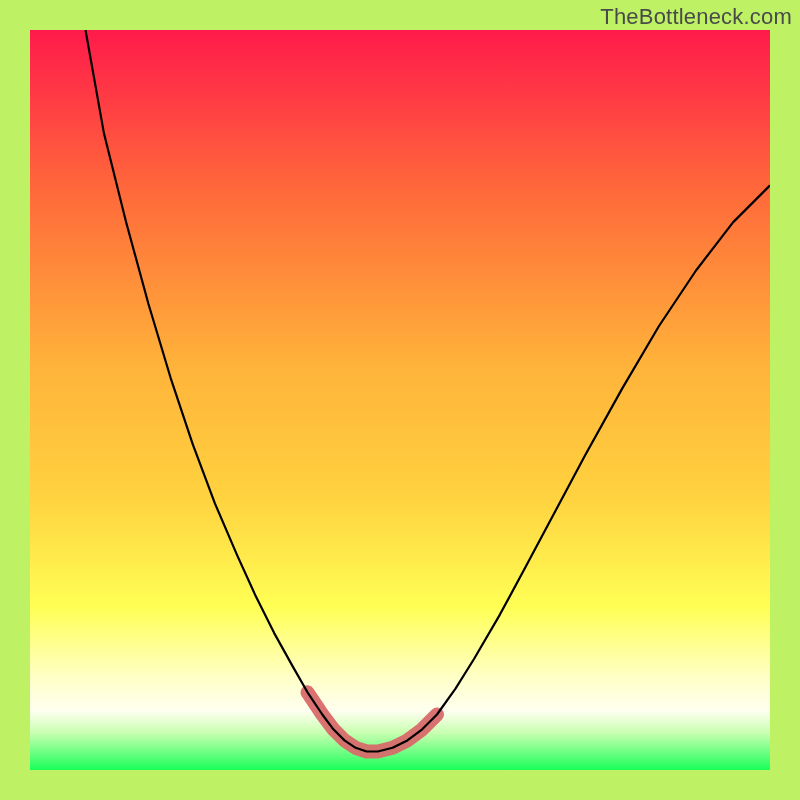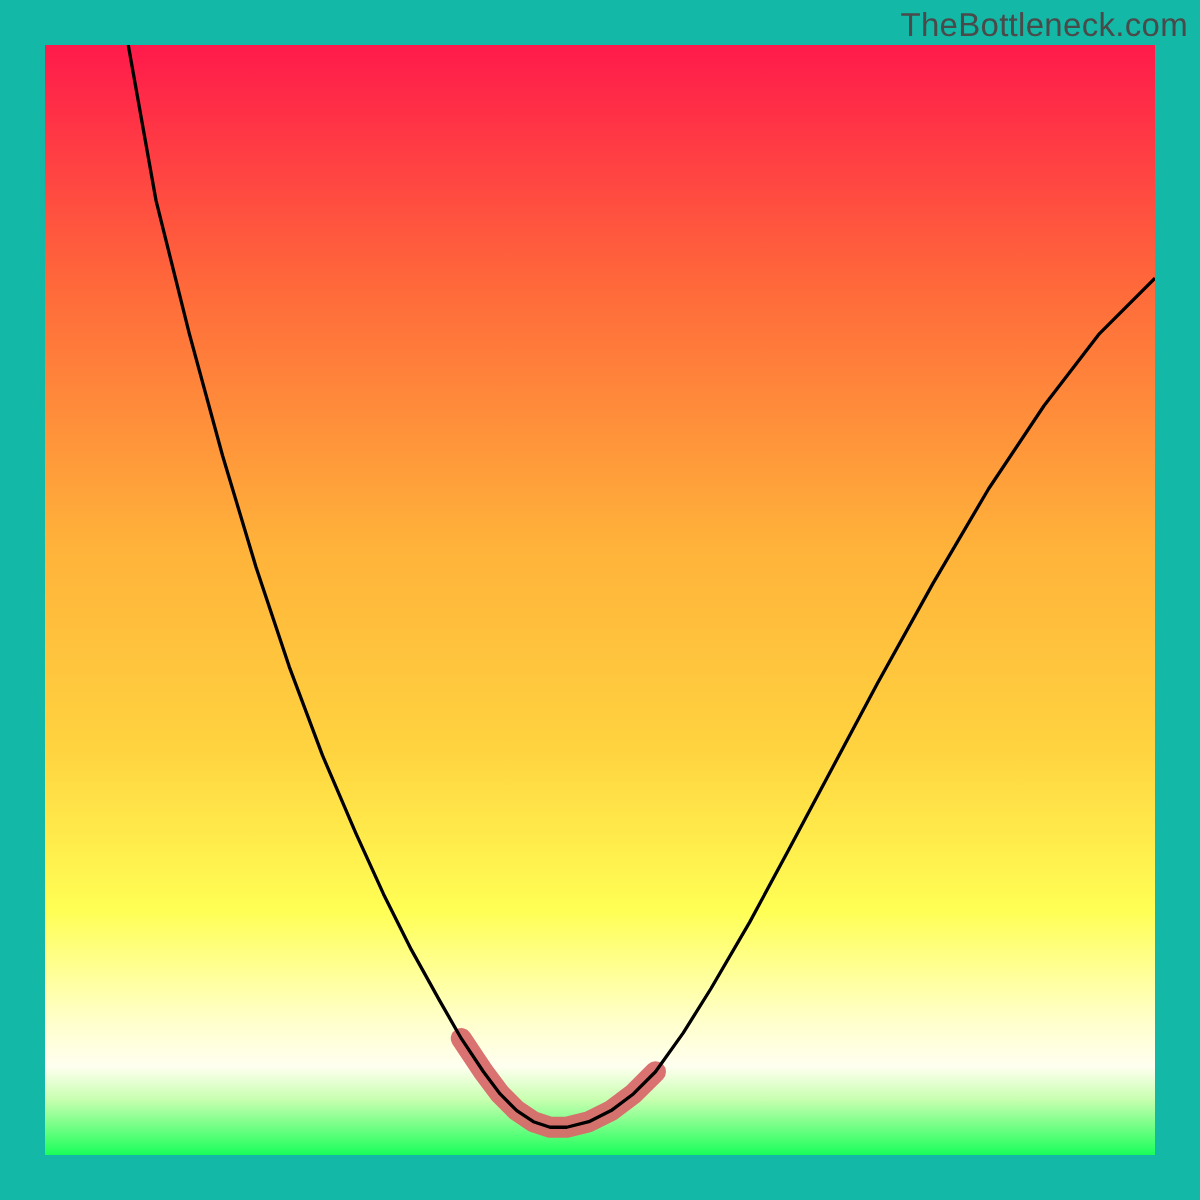--- a/index.html
+++ b/index.html
@@ -8,21 +8,21 @@
     width: 800px;
     height: 800px;
     background: #000;
     overflow: hidden;
     font-family: Arial, Helvetica, sans-serif;
   }
   .frame {
     position: absolute;
     left: 0; top: 0;
     width: 800px; height: 800px;
-    background: #14b8a6;
+    background: #bef264;
   }
   .plot-area {
     position: absolute;
     left: 30px;
     top: 30px;
     width: 740px;
     height: 740px;
     overflow: hidden;
   }
   .watermark {

